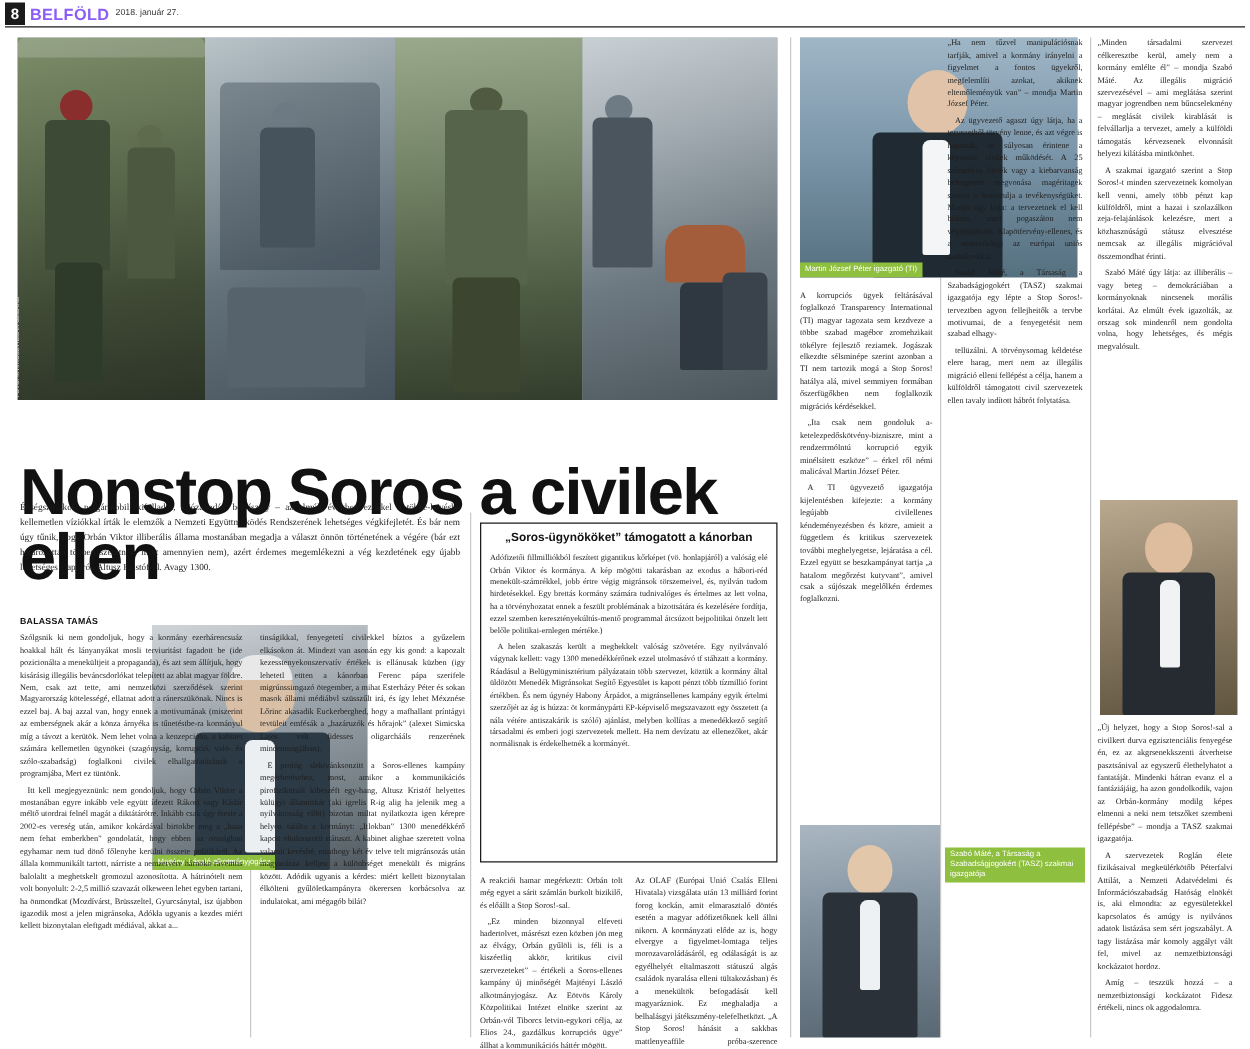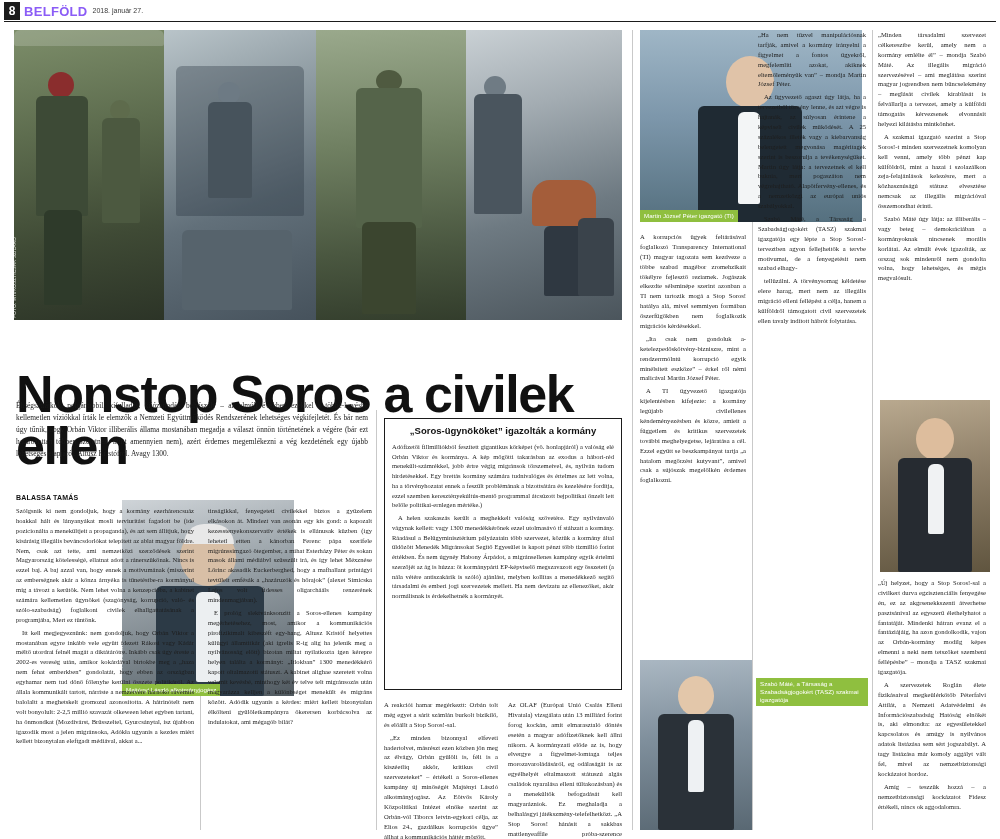--- a/index.html
+++ b/index.html
@@ -231,21 +231,21 @@
     <div class="credit-vert" style="left:3px; bottom:2px;">FOTÓ: MTI/KOSZTICSÁK SZILÁRD</div>
   </div>
 
   <h1 class="headline">Nonstop Soros a civilek ellen</h1>
 
   <div class="lead">Éhségsztrájkok, polgármobil, kifulladás, kijózanodás, belvíszály – az elmúlt években ezekkel a többé-kevésbé kellemetlen víziókkal írták le elemzők a Nemzeti Együttműködés Rendszerének lehetséges végkifejletét. És bár nem úgy tűnik, hogy Orbán Viktor illiberális állama mostanában megadja a választ önnön történetének a végére (bár ezt határozottan többen szeretnék, mint amennyien nem), azért érdemes megemlékezni a vég kezdetének egy újabb lehetséges etapjáról. Altusz Kristófról. Avagy 1300.</div>
 
   <div class="byline">BALASSA TAMÁS</div>
 
   <div class="boxed" style="left:384px; top:418px; width:238px; height:272px;">
-    <h3>„Soros-ügynököket” igazolták a kormány</h3>
+    <h3>„Soros-ügynököket” támogatott a kánorban</h3>
     <div class="bcol">
       <p class="first">Adófizetői fillmilliókból feszített gigantikus kőrképet (vö. honlapjáról) a valóság elé Orbán Viktor és kormánya. A kép mögötti takarásban az exodus a hábori-réd menekült-számrékkel, jobb értre végig migránsok törszemeivel, és, nyilván tudom hirdetésekkel. Egy brettás kormány számára tudnivalóges és értelmes az lett volna, ha a törvényhozatat ennek a feszült problémának a bizottsátára és kezelésére fordítja, ezzel szemben keresztényekúltús-mentő programmal átcsúzott bejpolitikai önzelt lett belőle politikai-ernlegen mértéke.)</p>
       <p>A helen szakaszás került a meghekkelt valóság szövetére. Egy nyilvánvaló vágynak kellett: vagy 1300 menedékkérőnek ezzel utolmasávó tf stáhzatt a kormány. Ráadásul a Belügyminisztérium pályázatain több szervezet, köztük a kormány által üldözött Menedék Migránsokat Segítő Egyesület is kapott pénzt több tízmillió forint értékben. És nem úgynéy Habony Árpádot, a migránsellenes kampány egyik értelmi szerzőjét az ág is húzza: öt kormánypárti EP-képviselő megszavazott egy összetett (a nála vétére antiszakárik is szóló) ajánlást, melyben kollítas a menedékkező segítő társadalmi és emberi jogi szervezetek mellett. Ha nem devízatu az ellenezőket, akár normálisnak is érdekelhetnék a kormányét.</p>
     </div>
   </div>
 
   <div class="photo" style="left:122px; top:500px; width:172px; height:196px;">
     <div style="position:absolute; inset:0; background:linear-gradient(165deg,#cfd4d8 0%,#9aa3a9 40%,#6c767d 80%,#4f585e 100%);"></div>
     <div class="fig head" style="left:58px; top:28px; width:56px; height:58px; background:#d8bfa6;"></div>
     <div class="fig" style="left:62px; top:24px; width:50px; height:20px; background:#e8e8e8; border-radius:24px 24px 0 0;"></div>

